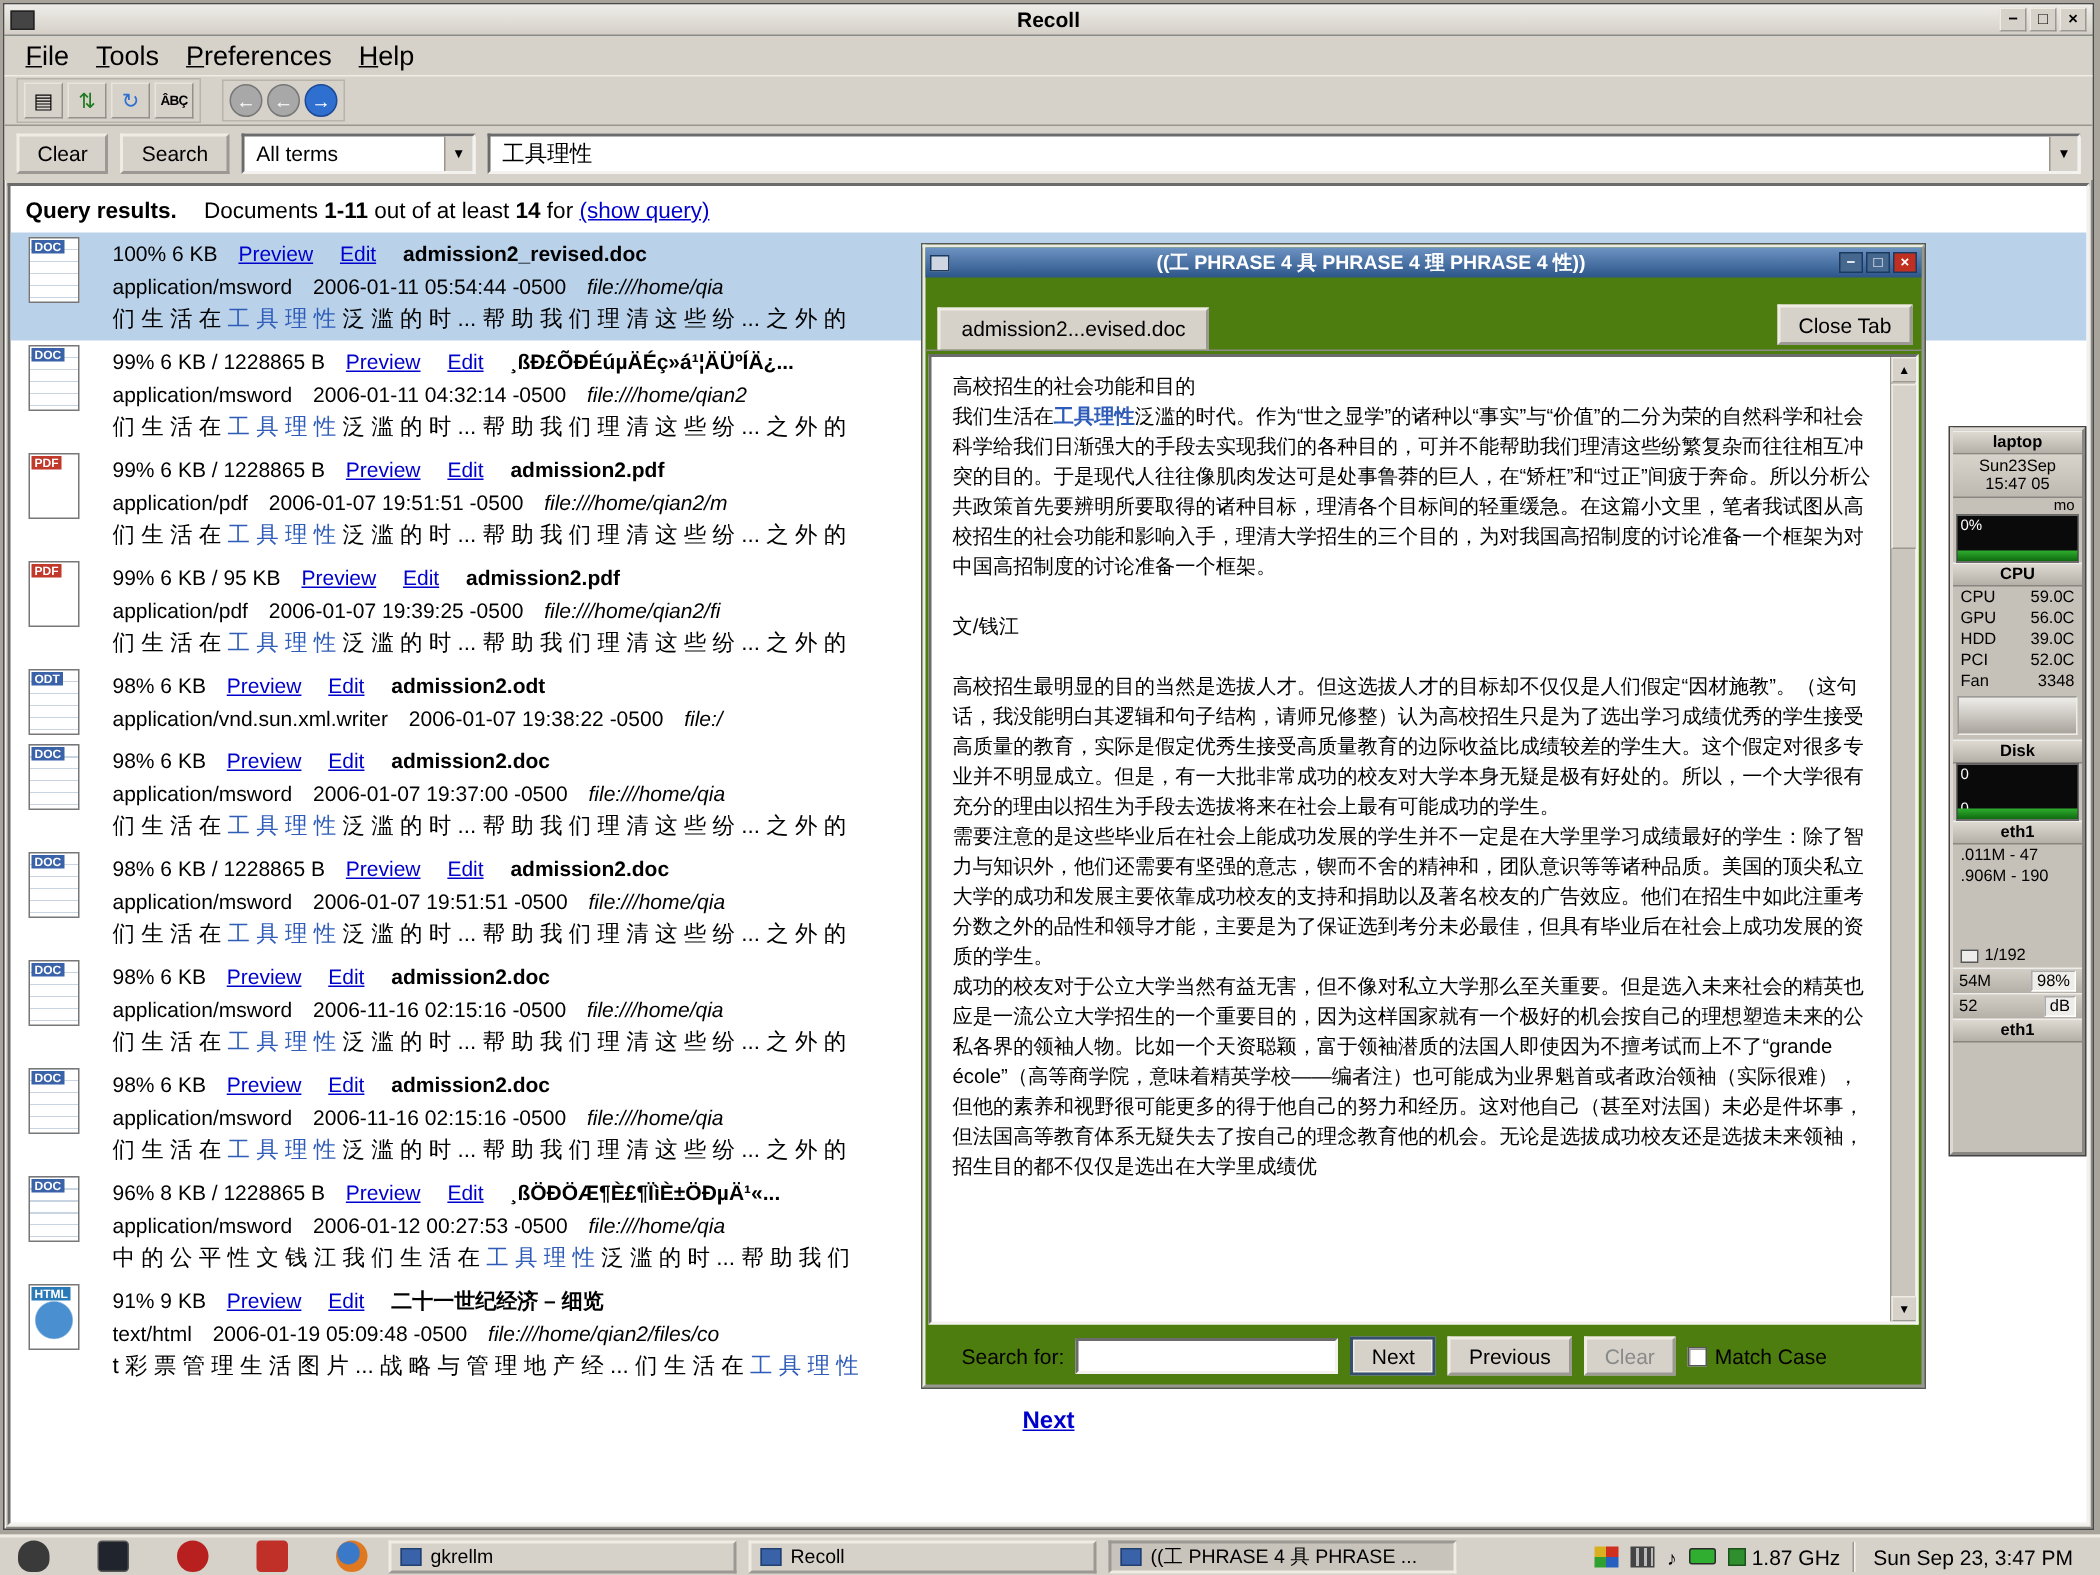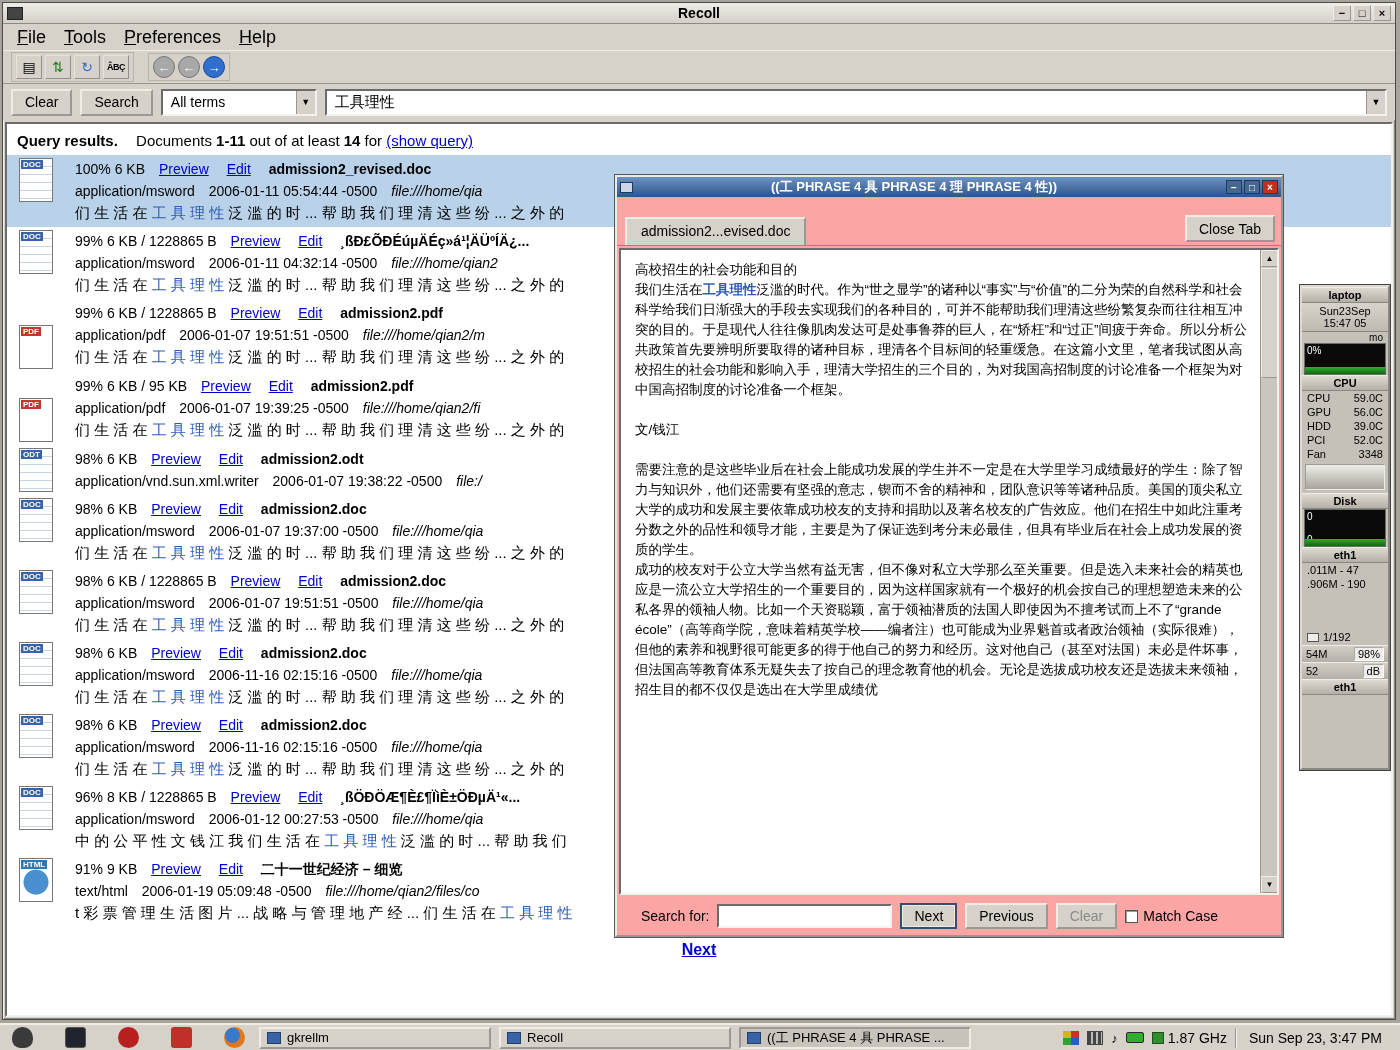--- a/index.html
+++ b/index.html
@@ -38,41 +38,41 @@
   .results-header { padding:8px 10px 6px 10px; font-size:15px; }
   .results-header .qr-title { font-weight:bold; margin-right:14px; }
   .results-header b { font-weight:bold; }
 
   .result-row { display:flex; padding:3px 4px 3px 10px; align-items:flex-start; }
   .result-row.selected { background:#b9d2ea; }
   .doc-icon { width:38px; margin-right:20px; display:flex; justify-content:center; }
   .icon-page { width:34px; height:44px; background:#fff; border:1px solid #777; position:relative;
     background-image:repeating-linear-gradient(#fff 0 7px, #c8d4e2 7px 8px); }
   .icon-label { position:absolute; top:1px; left:1px; font-size:8px; font-weight:bold; color:#fff; padding:0 2px; background:#3a62a8; }
-  .icon-pdf .icon-page { background-image:none;margin-top:23px; }
+  .icon-pdf .icon-page { background-image:none; }
   .icon-pdf .icon-label { background:#c0392b; }
   .icon-html .icon-page { background-image:radial-gradient(circle at 50% 55%, #4a8fd0 0 12px, #fff 13px); }
   .icon-html .icon-label { background:#2a7ab8; }
   .result-text { flex:1; min-width:0; }
   .result-text .line { line-height:22px; white-space:nowrap; overflow:hidden; }
   .line1 .meta { margin-right:10px; }
   .line1 a { margin-right:14px; }
   .line1 .fname { font-weight:bold; }
   .line2 { font-size:14px; }
   .line2 .url { font-style:italic; margin-left:8px; }
   .line2 .mime { margin-right:10px; }
   .line2 .fdate { margin-right:2px; }
   .snippet { font-size:15px; }
   .snippet .term { color:#2e5cb8; }
 
   .pager { text-align:center; padding:14px 0; }
   .pager a { font-weight:bold; font-size:16px; }
 
   
-  .preview-window { position:absolute; left:615px; top:163px; width:668px; height:762px; background:#fca5a5; border:2px outset #eceae4; box-shadow:0 0 0 1px #55575b; display:flex; flex-direction:column; z-index:5;margin-top:12px; }
+  .preview-window { position:absolute; left:615px; top:163px; width:668px; height:762px; background:#4d7c0f; border:2px outset #eceae4; box-shadow:0 0 0 1px #55575b; display:flex; flex-direction:column; z-index:5; }
   .p-titlebar { height:20px; background:linear-gradient(#6d93c2,#2c5589); display:flex; align-items:center; padding:0 3px; position:relative; }
   .p-titlebar .win-icon { width:13px; height:11px; background:#cfd6e2; border:1px solid #1c3a60; margin-right:4px; }
   .p-title-text { position:absolute; left:0; right:70px; text-align:center; color:#fff; font-weight:bold; font-size:13px; white-space:nowrap; overflow:hidden; }
   .p-controls { margin-left:auto; display:flex; gap:2px; z-index:2; }
   .p-wc { width:16px; height:14px; display:flex; align-items:center; justify-content:center; font-size:10px; font-weight:bold; color:#fff; background:#46688f; border:1px solid #1c3a60; }
   .p-wc.close { background:#c03020; }
 
   .p-tabbar { height:49px; display:flex; align-items:flex-end; padding:4px 6px 0 8px; border-bottom:1px solid #8a8a86; }
   .p-tab { background:#d6d2ca; border:2px outset #f0ece4; border-bottom:none; padding:4px 14px 6px 14px; font-size:14px; }
   .close-tab-btn { margin-left:auto; margin-bottom:3px; }
@@ -453,20 +453,21 @@
   <div class="p-tabbar">
     <span class="p-tab">admission2...evised.doc</span>
     <button class="btn close-tab-btn">Close Tab</button>
   </div>
 
   <div class="p-content">
     <div class="p-text" id="preview-paragraphs">
         <p><span>高校招生的社会功能和目的</span></p>
         <p class="gap"><span>我们生活在</span><span class="hl">工具理性</span><span>泛滥的时代。作为“世之显学”的诸种以“事实”与“价值”的二分为荣的自然科学和社会科学给我们日渐强大的手段去实现我们的各种目的，可并不能帮助我们理清这些纷繁复杂而往往相互冲突的目的。于是现代人往往像肌肉发达可是处事鲁莽的巨人，在“矫枉”和“过正”间疲于奔命。所以分析公共政策首先要辨明所要取得的诸种目标，理清各个目标间的轻重缓急。在这篇小文里，笔者我试图从高校招生的社会功能和影响入手，理清大学招生的三个目的，为对我国高招制度的讨论准备一个框架为对中国高招制度的讨论准备一个框架。</span></p>
         <p class="gap"><span>文/钱江</span></p>
+        <p><span>高校招生最明显的目的当然是选拔人才。但这选拔人才的目标却不仅仅是人们假定“因材施教”。（这句话，我没能明白其逻辑和句子结构，请师兄修整）认为高校招生只是为了选出学习成绩优秀的学生接受高质量的教育，实际是假定优秀生接受高质量教育的边际收益比成绩较差的学生大。这个假定对很多专业并不明显成立。但是，有一大批非常成功的校友对大学本身无疑是极有好处的。所以，一个大学很有充分的理由以招生为手段去选拔将来在社会上最有可能成功的学生。</span></p>
         <p><span>需要注意的是这些毕业后在社会上能成功发展的学生并不一定是在大学里学习成绩最好的学生：除了智力与知识外，他们还需要有坚强的意志，锲而不舍的精神和，团队意识等等诸种品质。美国的顶尖私立大学的成功和发展主要依靠成功校友的支持和捐助以及著名校友的广告效应。他们在招生中如此注重考分数之外的品性和领导才能，主要是为了保证选到考分未必最佳，但具有毕业后在社会上成功发展的资质的学生。</span></p>
         <p><span>成功的校友对于公立大学当然有益无害，但不像对私立大学那么至关重要。但是选入未来社会的精英也应是一流公立大学招生的一个重要目的，因为这样国家就有一个极好的机会按自己的理想塑造未来的公私各界的领袖人物。比如一个天资聪颖，富于领袖潜质的法国人即使因为不擅考试而上不了“grande école”（高等商学院，意味着精英学校——编者注）也可能成为业界魁首或者政治领袖（实际很难），但他的素养和视野很可能更多的得于他自己的努力和经历。这对他自己（甚至对法国）未必是件坏事，但法国高等教育体系无疑失去了按自己的理念教育他的机会。无论是选拔成功校友还是选拔未来领袖，招生目的都不仅仅是选出在大学里成绩优</span></p>
       </div>
     <div class="p-scrollbar">
       <span class="sb-btn sb-up">▲</span>
       <span class="sb-thumb"></span>
       <span class="sb-btn sb-down">▼</span>
     </div>
   </div>
 

